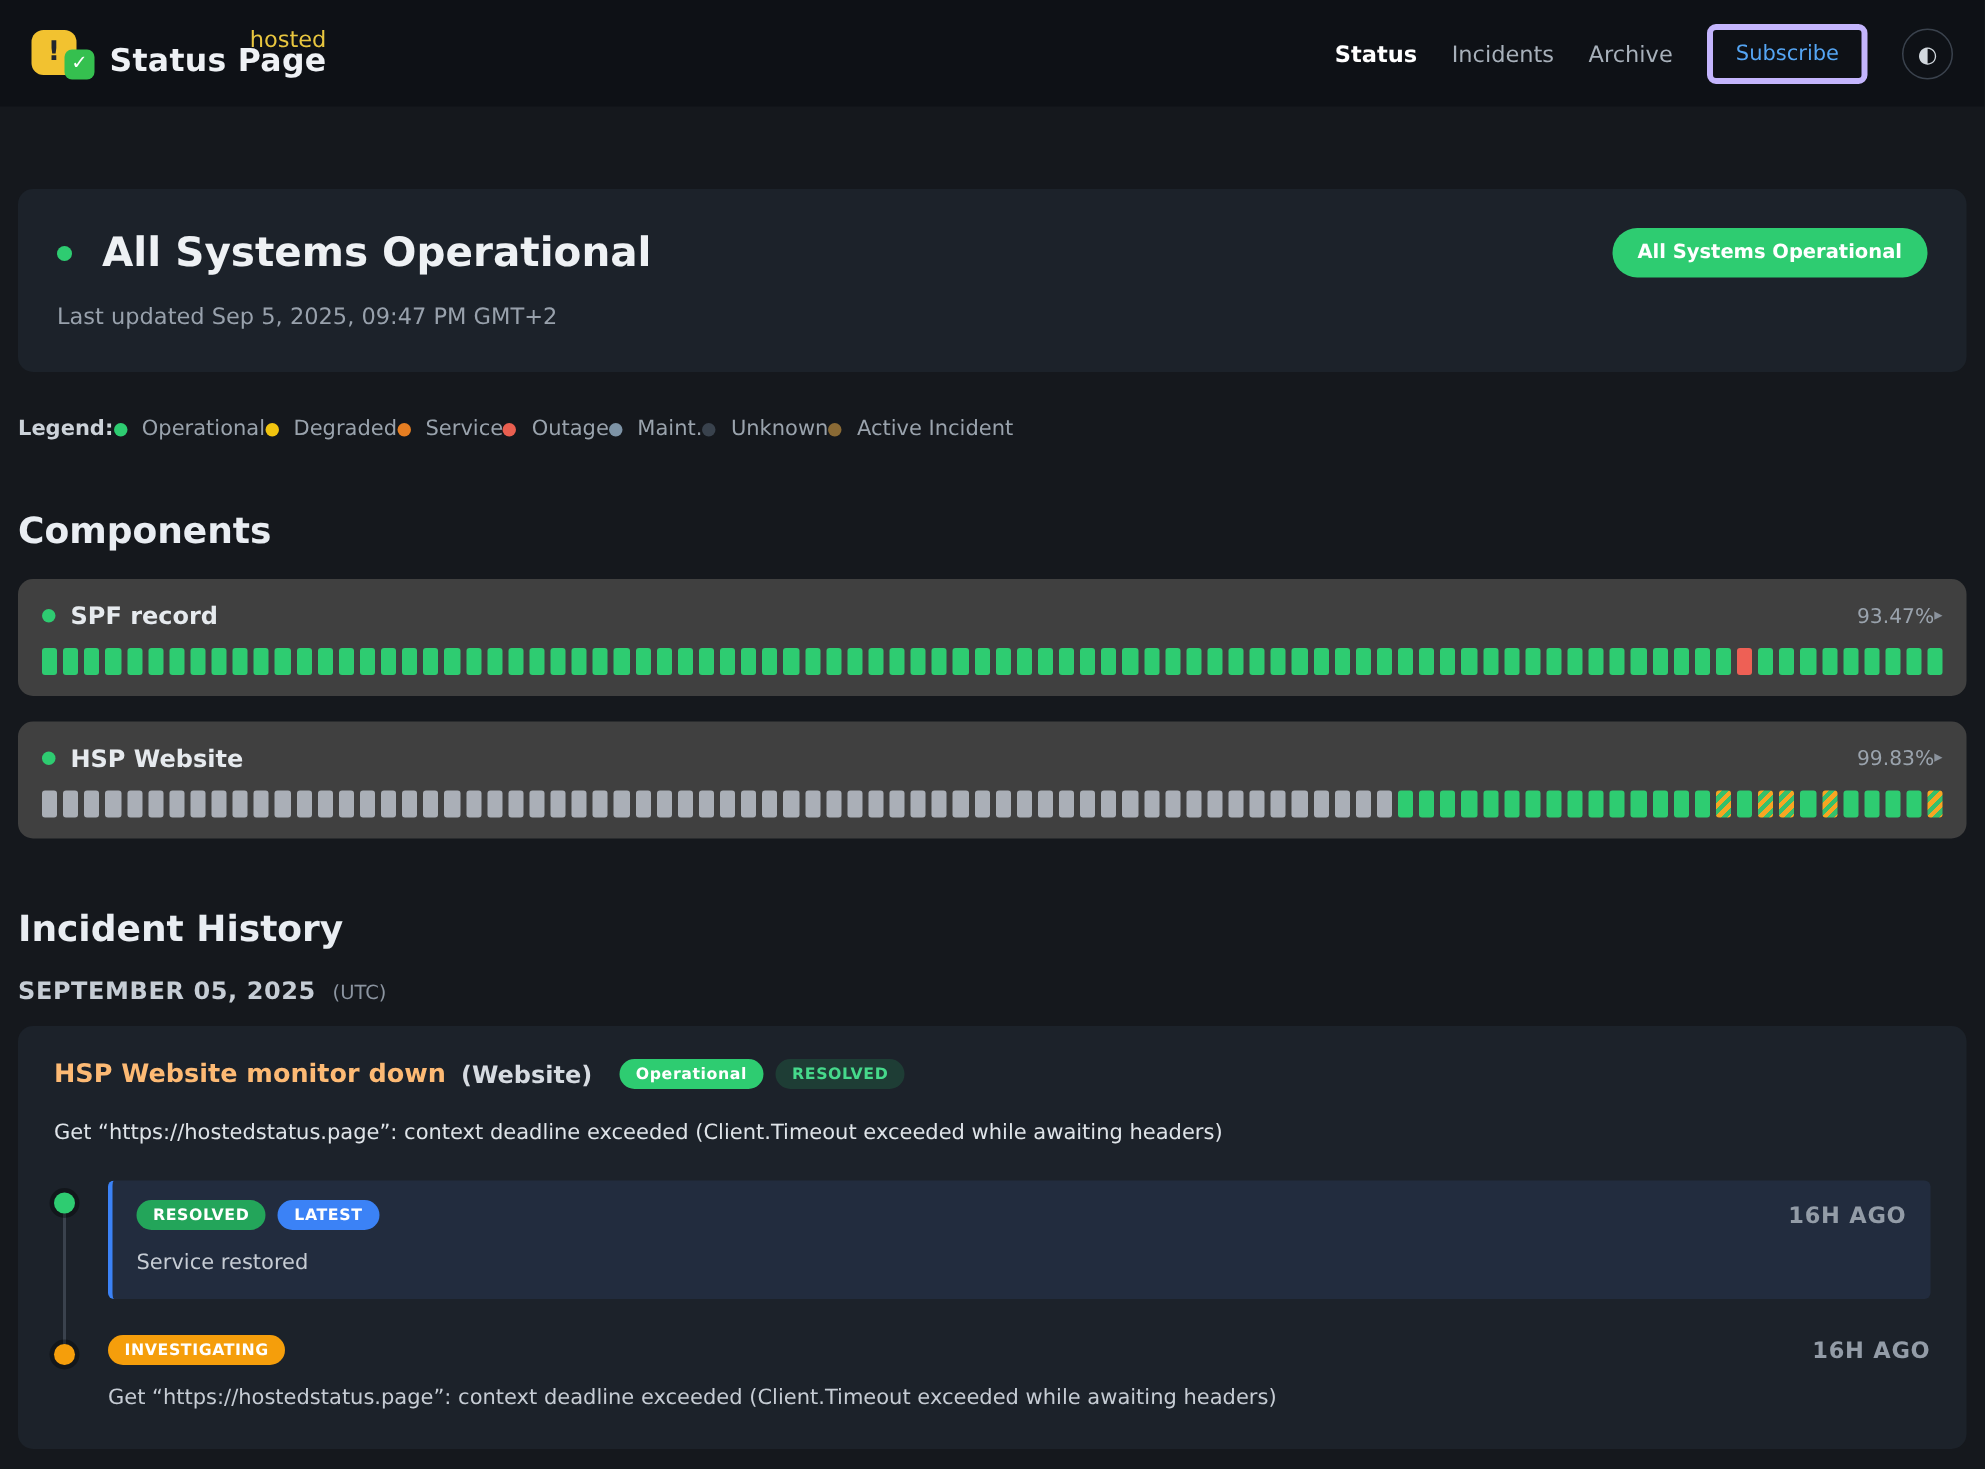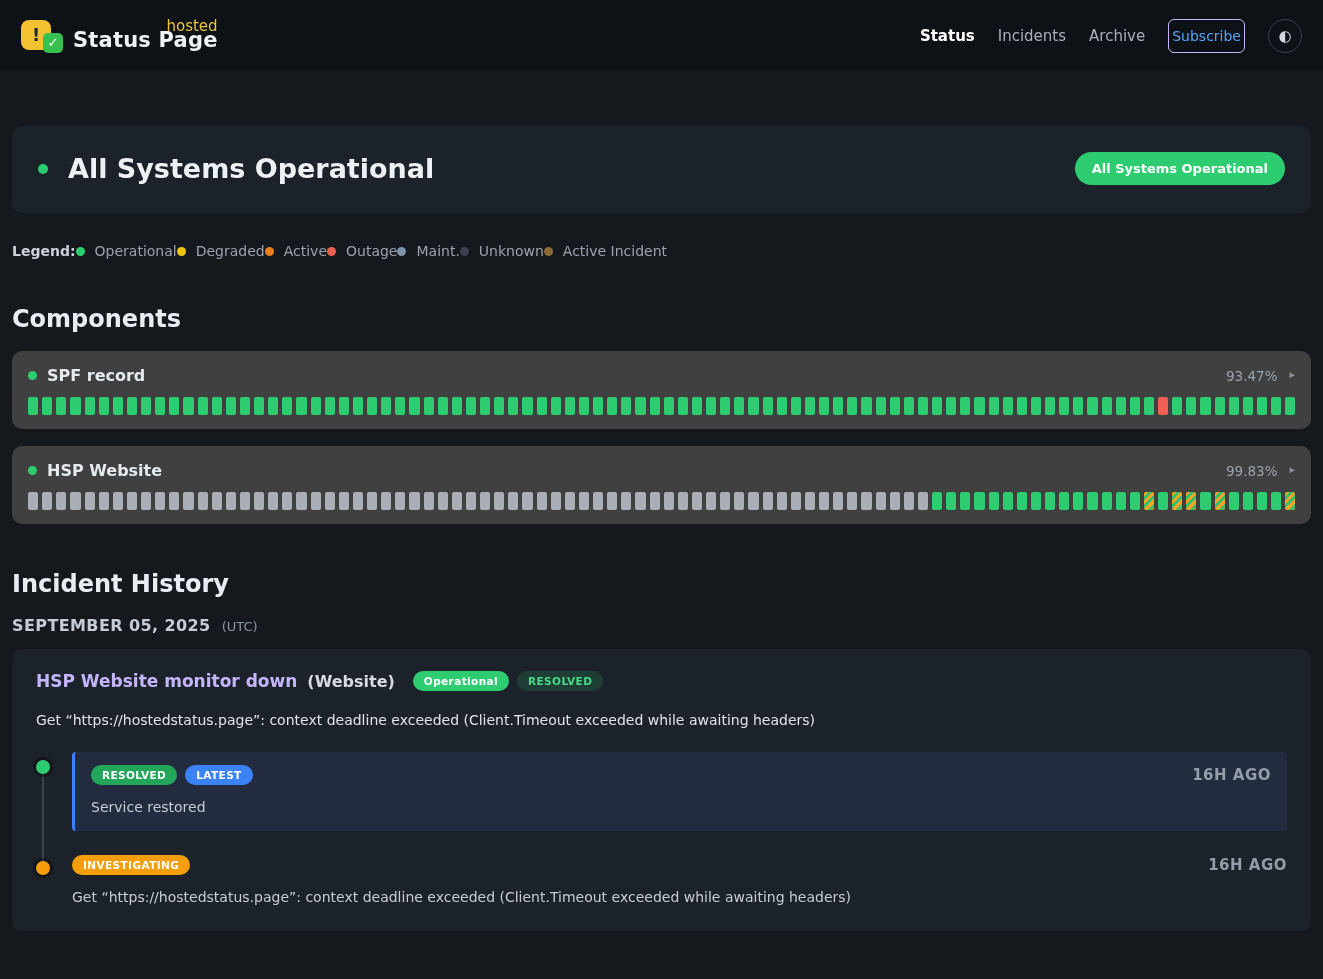--- a/index.html
+++ b/index.html
@@ -34,22 +34,22 @@
     background: #35c04f; border-radius: 5px; color: #fff; font-size: 13px; font-weight: 800;
     display: flex; align-items: center; justify-content: center;
   }
   .brand-text { position: relative; padding-top: 8px; }
   .hosted { position: absolute; top: -3px; right: 0; font-size: 15px; color: #e8c63f; text-align: center; }
   .brand-name { font-size: 21px; font-weight: 700; color: #eef1f5; letter-spacing: .2px; }
   .header-right { margin-left: auto; display: flex; align-items: center; gap: 23px; }
   .nav-link { color: #a7b0ba; font-size: 15px; text-decoration: none; cursor: pointer; }
   .nav-link.active { color: #ffffff; font-weight: 600; }
   .subscribe-btn {
-    background: transparent; border: 1px solid #c4b5fd; color: #55a5f3;
-    font-size: 14px; padding: 8px 3px; border-radius: 6px; cursor: pointer;
+    background: transparent; border: 4px solid #c4b5fd; color: #55a5f3;
+    font-size: 14px; padding: 8px 15px; border-radius: 6px; cursor: pointer;
     font-family: inherit;
   }
   .theme-btn {
     width: 34px; height: 34px; border-radius: 50%; border: 1px solid #3a424d;
     background: transparent; color: #d2d8de; font-size: 15px;
     display: flex; align-items: center; justify-content: center; cursor: pointer;
     font-family: inherit;
   }
 
   
@@ -77,38 +77,38 @@
   .legend-item { display: inline-flex; align-items: center; gap: 10px; }
   .dot { width: 9px; height: 9px; border-radius: 50%; display: inline-block; flex: none; }
 
   
   .section-title { font-size: 24px; font-weight: 700; color: #e9edf2; margin: 46px 0 18px; }
 
   
   .component-card { background: #404040; border-radius: 10px; padding: 15px 16px 14px; margin-bottom: 17px; }
   .comp-head { display: flex; align-items: center; gap: 10px; margin-bottom: 12px; }
   .comp-name { font-size: 16px; font-weight: 600; color: #e6eaee; }
-  .comp-right { margin-left: auto; display: flex; align-items: flex-start; gap: 12px; }
+  .comp-right { margin-left: auto; display: flex; align-items: flex-start; }
   .comp-uptime { font-size: 13.5px; color: #9aa3ad; }
   .chevron { color: #8a929c; font-size: 11px; cursor: pointer; }
   .bars { display: flex; gap: 4px; }
   .bar { flex: 1; height: 18px; border-radius: 2px; }
   .bar-o { background: #2ecc71; }
   .bar-d { background: #ee6055; }
   .bar-n { background: #aaafb7; }
   .bar-p { background: repeating-linear-gradient(135deg, #f6a623 0 3px, #35c06b 3px 6px); }
 
   
   .date-row { margin: 0 0 14px; }
   .date-heading { font-size: 16px; font-weight: 700; color: #c6cdd5; letter-spacing: .4px; }
   .date-suffix { font-size: 13px; color: #8b94a0; font-weight: 400; margin-left: 6px; }
 
   .incident-card { background: #1c222a; border-radius: 10px; padding: 22px 24px 18px; }
   .inc-title-row { display: flex; align-items: center; gap: 10px; flex-wrap: wrap; }
-  .inc-title { color: #c4b5fd; font-size: 17px; font-weight: 700; text-decoration: none; cursor: pointer; }
+  .inc-title { color: #fdba74; font-size: 17px; font-weight: 700; text-decoration: none; cursor: pointer; }
   .inc-component { color: #d6dbe1; font-size: 16px; font-weight: 600; }
   .badges-inline { display: inline-flex; gap: 8px; margin-left: 8px; }
   .badge {
     display: inline-block; font-size: 10.5px; font-weight: 700; letter-spacing: .4px;
     padding: 4px 11px; border-radius: 999px; white-space: nowrap;
   }
   .badge-operational { background: #2ecc71; color: #ffffff; }
   .badge-resolved { background: rgba(46, 204, 113, .16); color: #46d98b; }
   .badge-resolved-solid { background: #23a55a; color: #ffffff; }
   .badge-latest { background: #3b82f6; color: #ffffff; }
@@ -166,36 +166,37 @@
 </header>
 
 <div class="container">
 
   <section class="hero">
     <div class="hero-top">
       <span class="hero-dot"></span>
       <span class="hero-title">All Systems Operational</span>
       <span class="hero-badge">All Systems Operational</span>
     </div>
+    <div class="hero-sub">Last updated Sep 5, 2025, 09:47 PM GMT+2</div>
   </section>
 
   <div class="legend">
     <span class="legend-title">Legend:</span>
     <span class="legend" style="margin-top:0">
         <span class="legend-item">
           <i class="dot" style="background: rgb(46, 204, 113);"></i>
           <span class="legend-label">Operational</span>
         </span>
         <span class="legend-item">
           <i class="dot" style="background: rgb(241, 196, 15);"></i>
           <span class="legend-label">Degraded</span>
         </span>
         <span class="legend-item">
           <i class="dot" style="background: rgb(230, 126, 34);"></i>
-          <span class="legend-label">Active</span>
+          <span class="legend-label">Service</span>
         </span>
         <span class="legend-item">
           <i class="dot" style="background: rgb(233, 95, 80);"></i>
           <span class="legend-label">Outage</span>
         </span>
         <span class="legend-item">
           <i class="dot" style="background: rgb(125, 147, 166);"></i>
           <span class="legend-label">Maint.</span>
         </span>
         <span class="legend-item">

